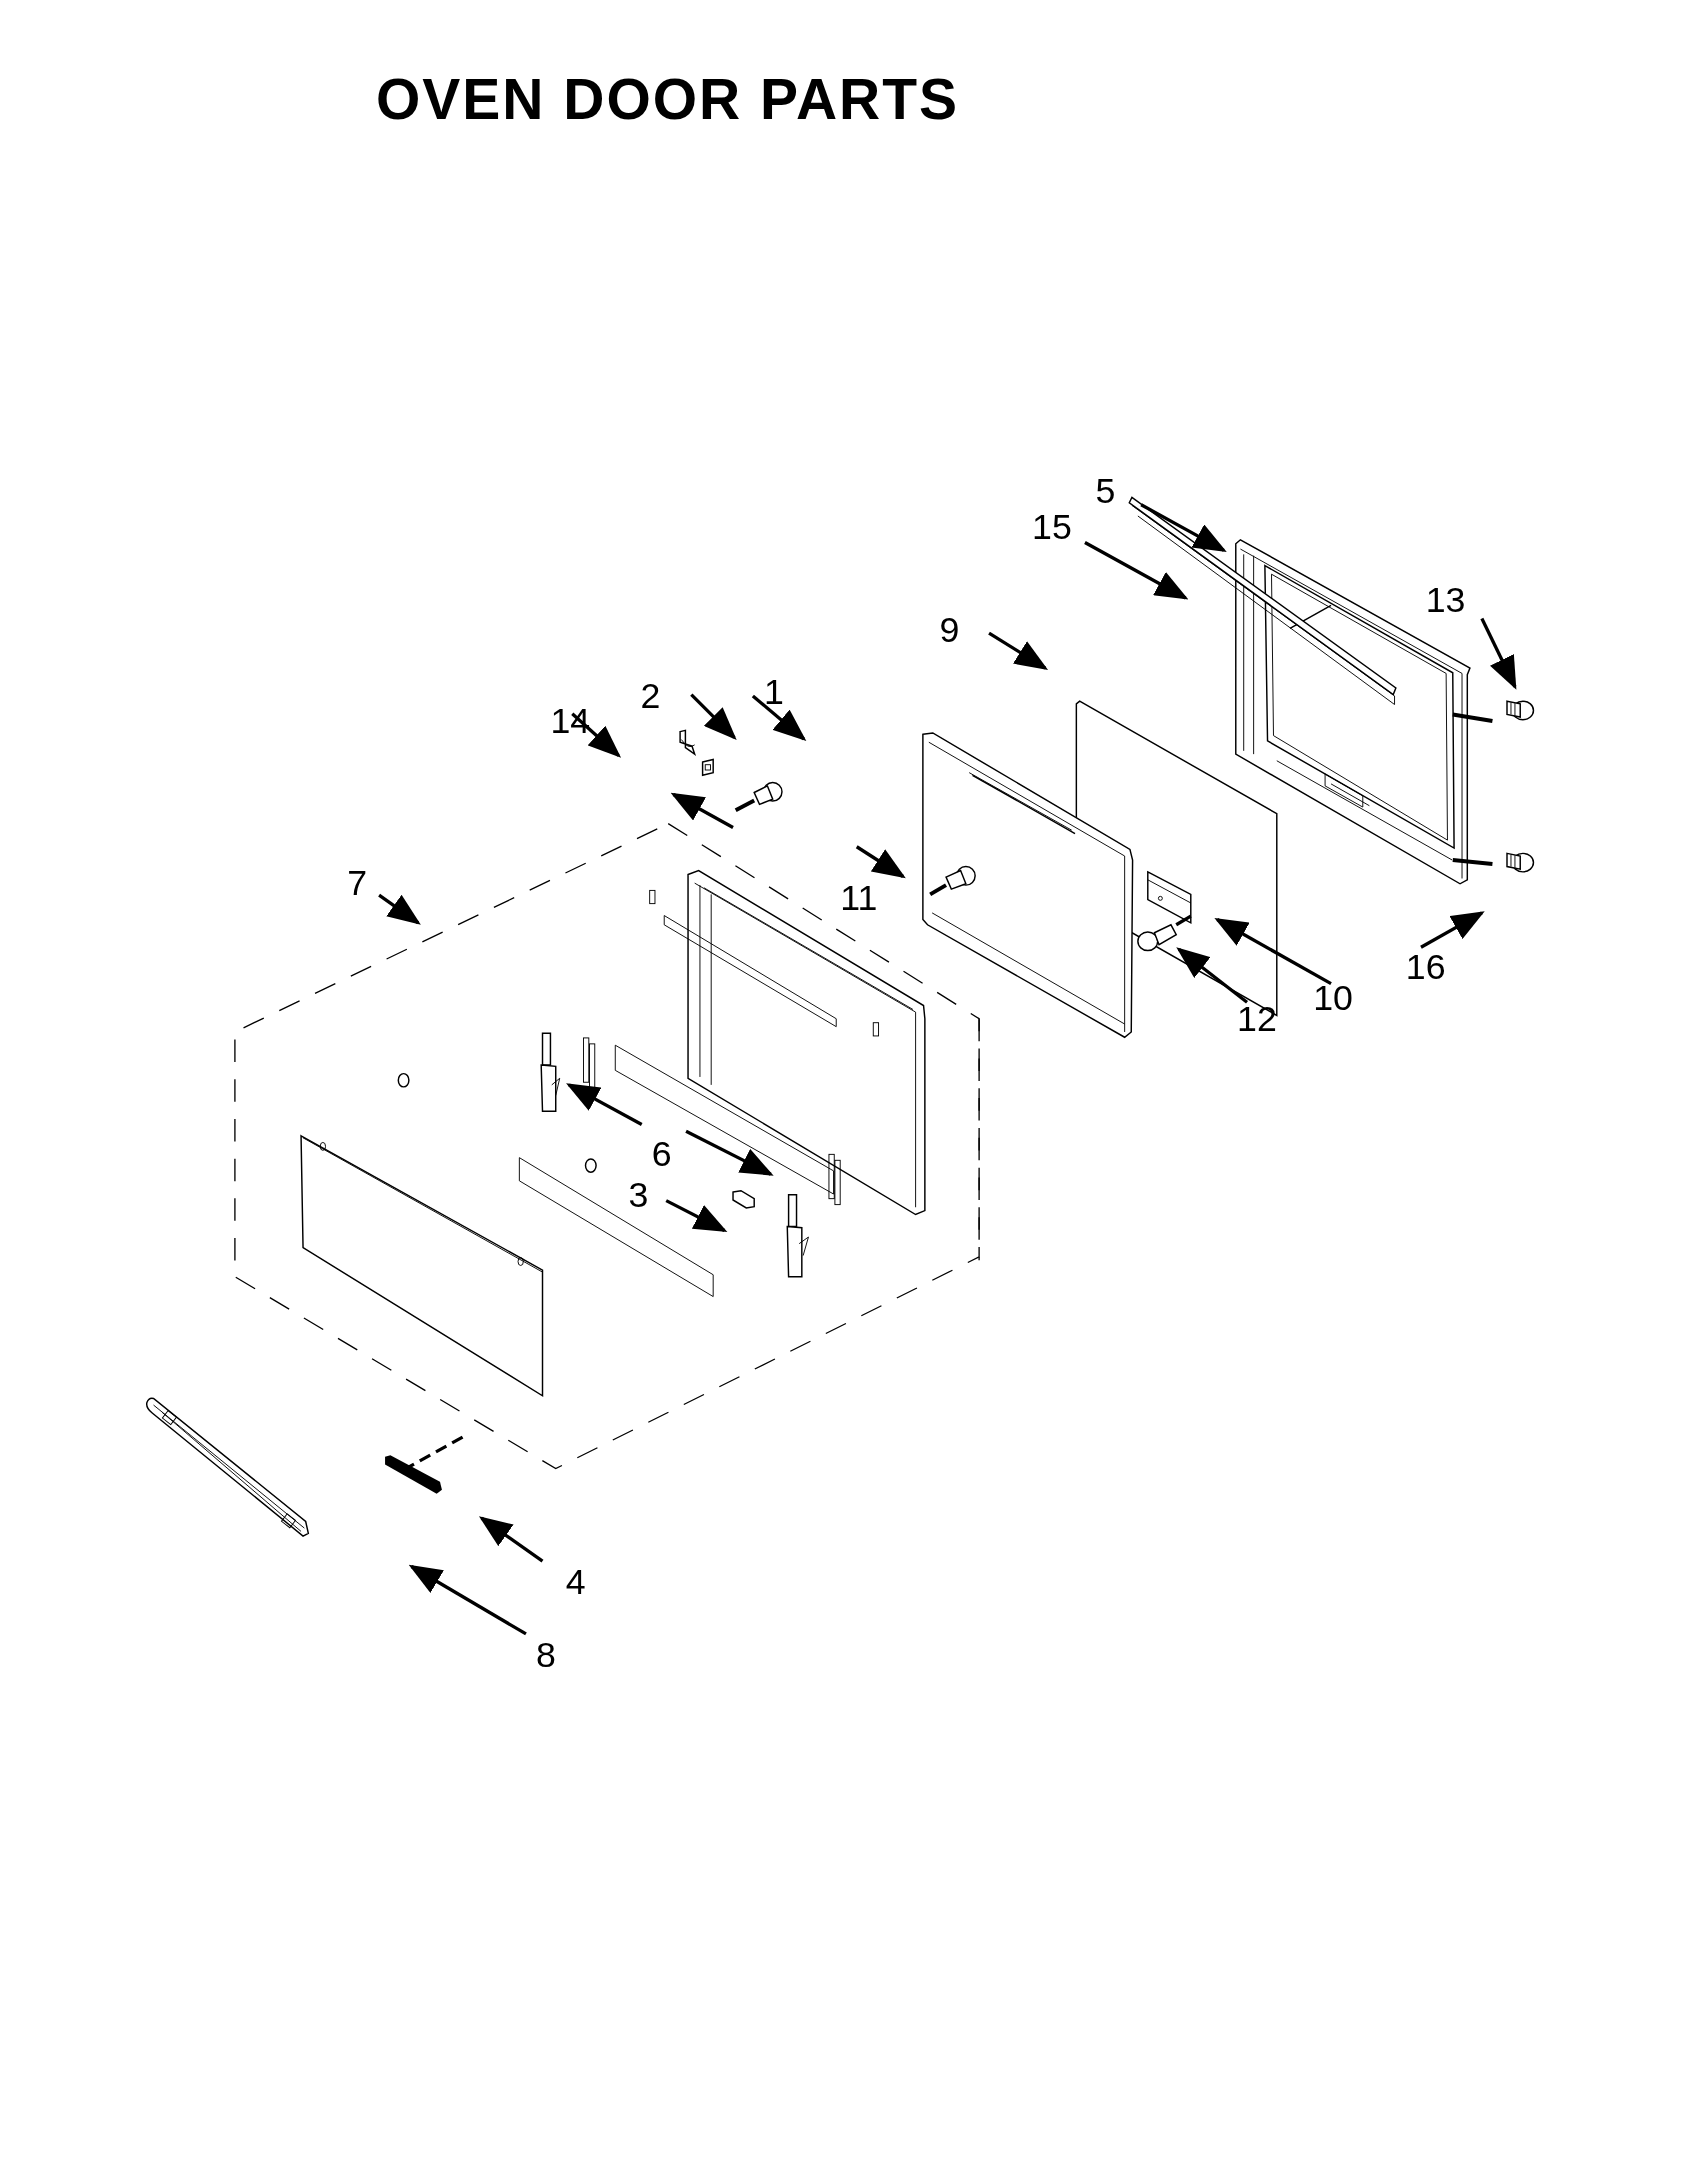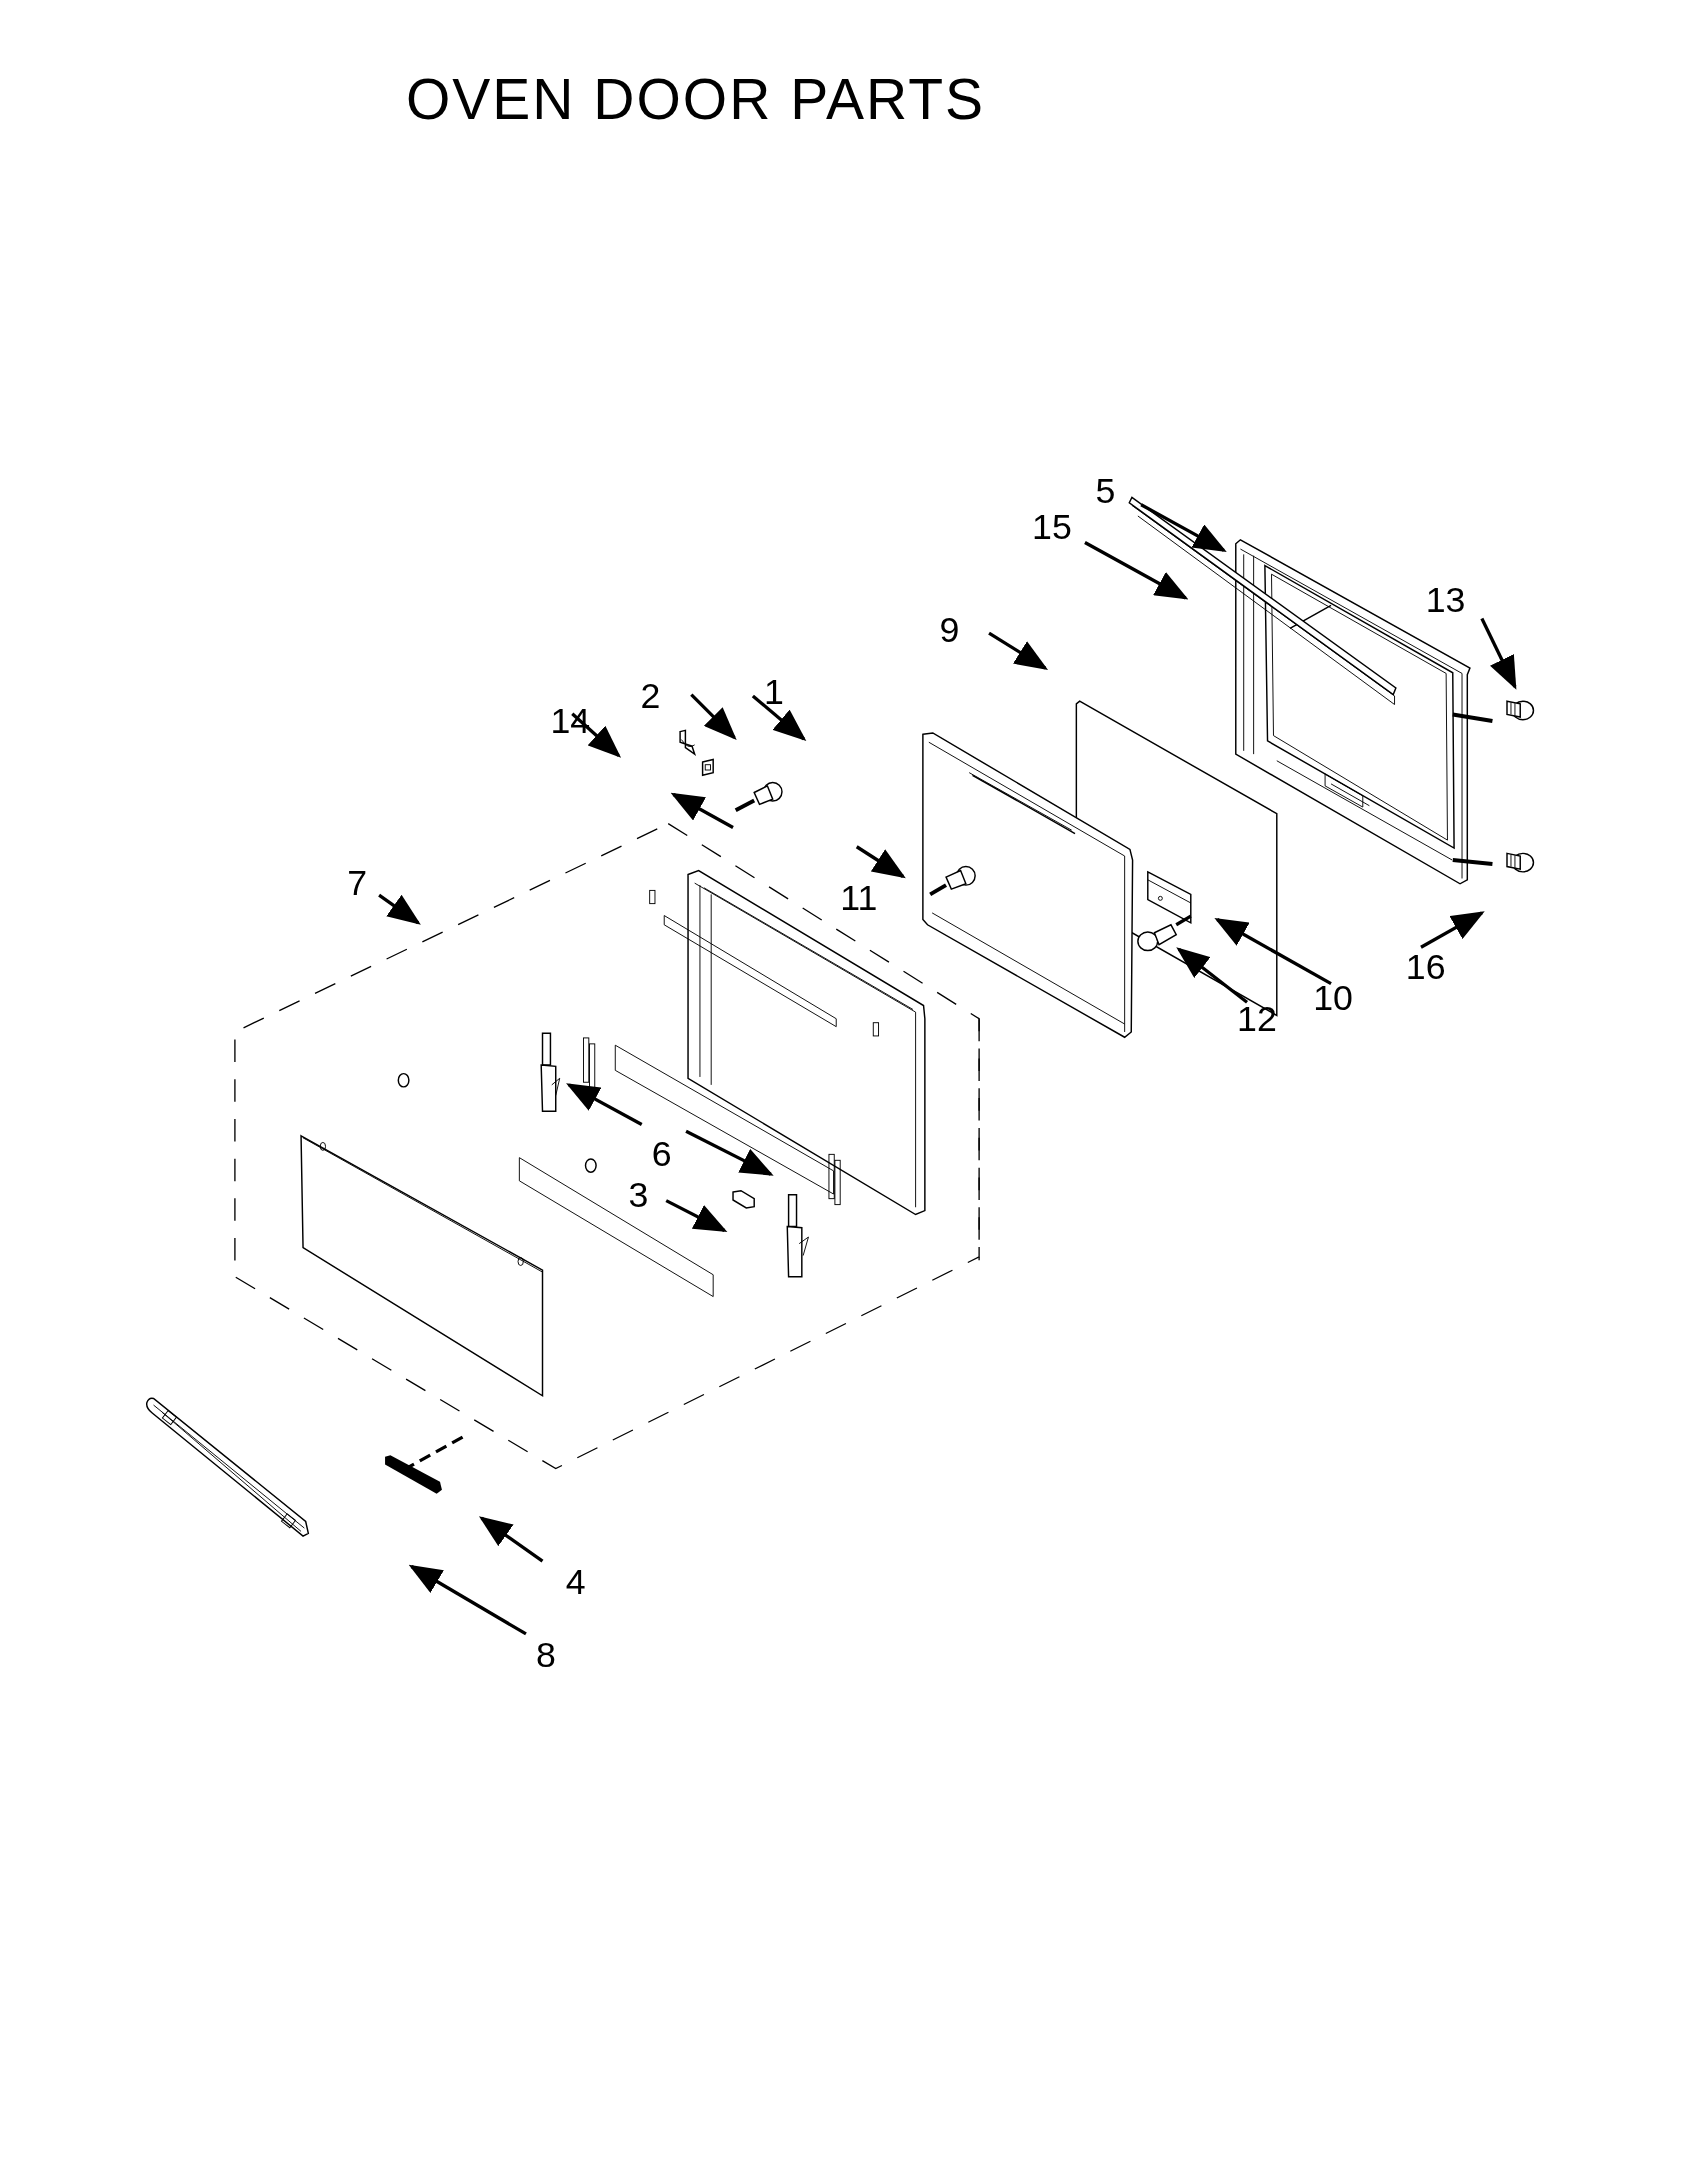--- a/index.html
+++ b/index.html
@@ -1,20 +1,20 @@
 <!DOCTYPE html>
 <html style="font-size:10.6px"><head>
 <meta charset="utf-8">
 <style>
   html, body { margin: 0; padding: 0; background: #ffffff; }
   body { width: 1687px; height: 2183px; position: relative; overflow: hidden; font-family: "Liberation Sans", sans-serif; }
   .title {
     position: absolute; left: 0; top: 66px; width: 1335px; text-align: center;
-    font-family: "Liberation Sans", sans-serif; font-weight: normal; font-size: 57px;
-    letter-spacing: 2px; color: #000; margin-left: 28px;
+    font-family: "Liberation Sans", sans-serif; font-weight: bold; font-size: 57px;
+    letter-spacing: 2px; color: #000;
   }
   svg.diagram { position: absolute; left: 0; top: 0; }
   .callout {
     font-family: "Liberation Sans", sans-serif; font-size: 54px; fill: #000;
   }
   .ln { stroke: #000; fill: none; stroke-width: 2.2; }
   .thin { stroke: #000; fill: none; stroke-width: 1.4; }
   .dash { stroke: #000; fill: none; stroke-width: 2; stroke-dasharray: 34 26; }
   .arrow { stroke: #000; stroke-width: 5; fill: none; }
   .fillw { fill: #fff; stroke: #000; stroke-width: 2.2; }

